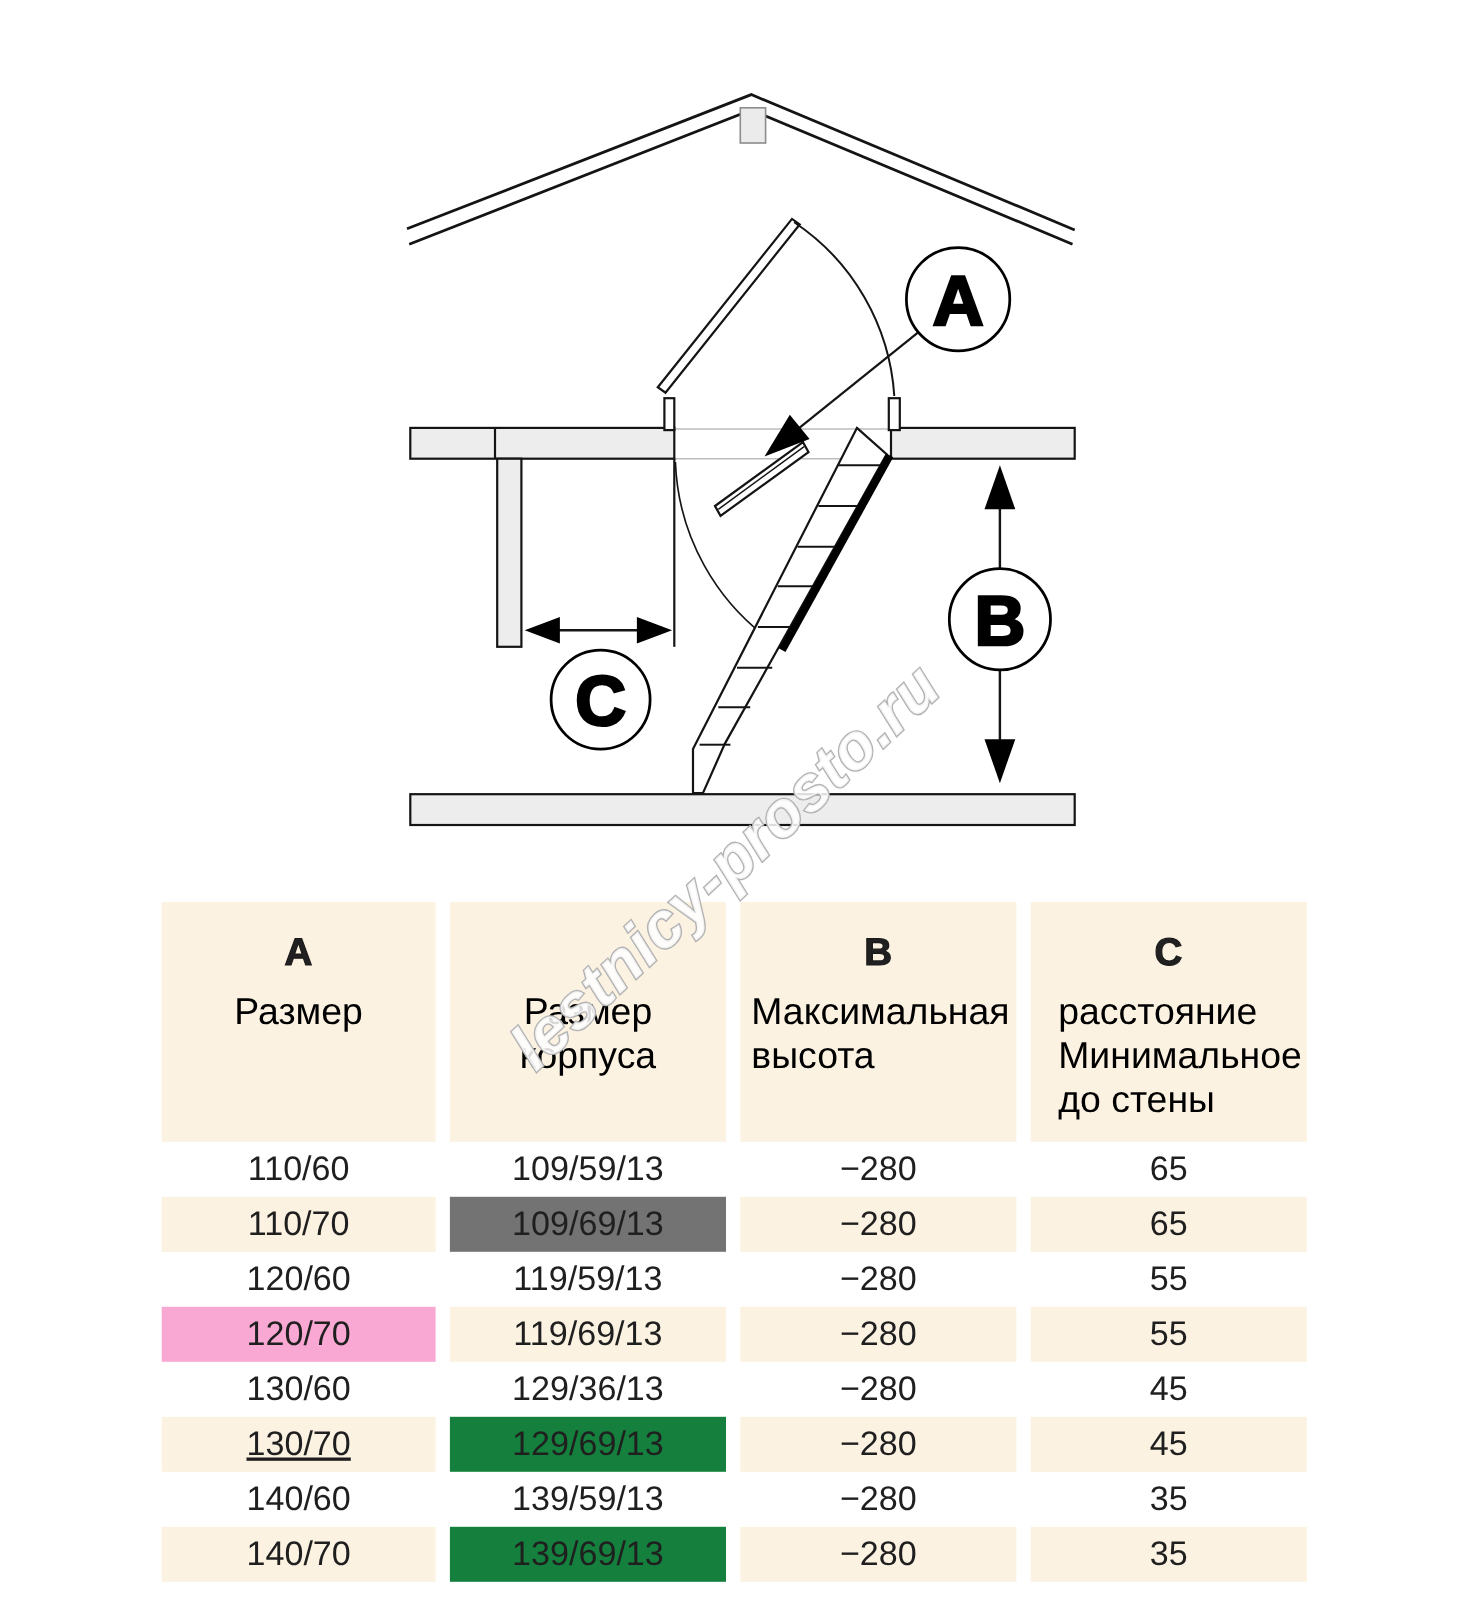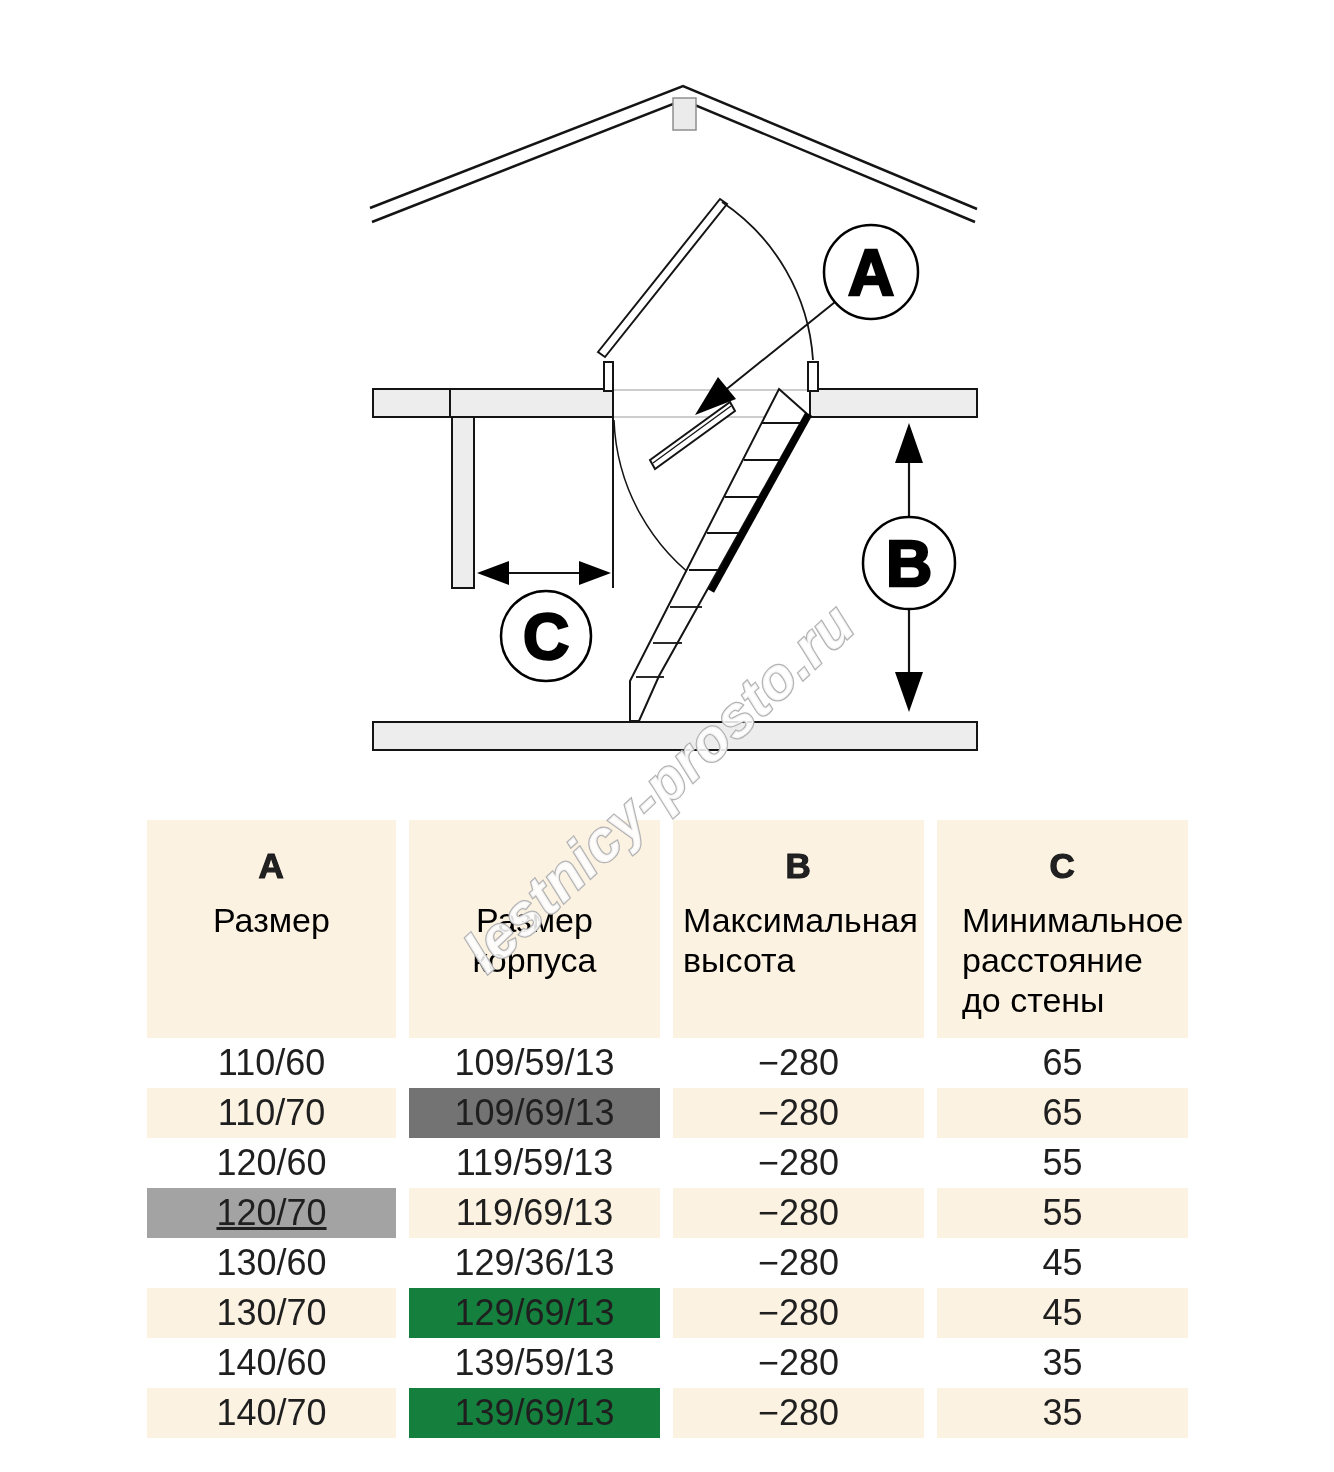--- a/index.html
+++ b/index.html
@@ -12,21 +12,21 @@
   .hcell{height:218px;box-sizing:border-box;padding-top:26px;text-align:center;}
   .hletter{font-size:35px;font-weight:bold;line-height:40px;height:40px;margin-bottom:14px;
            -webkit-text-stroke:1.1px #1a1a1a;letter-spacing:.5px;}
   .htitle{font-size:34px;line-height:40px;font-weight:400;color:#000000;}
   .hcell.left{text-align:left;padding-left:10px;}
   .hcell.left4{text-align:left;padding-left:25px;}
   .hcell.left .hletter,.hcell.left4 .hletter{text-align:center;padding-left:0;margin-left:-10px;}
   .hcell.left4 .hletter{margin-left:-25px;}
   .htitle div{white-space:nowrap;}
   .dcell{height:50px;display:flex;align-items:center;justify-content:center;
-         font-size:36px;color:#1f1f1f;}
+         font-size:31px;color:#1f1f1f;}
   
   .wm{position:absolute;left:0;top:0;pointer-events:none;}
 </style>
 </head>
 <body>
 
 <div class="stage">
 
   <svg class="diagram-svg" width="1334" height="800" viewBox="0 0 1334 800">
 
@@ -119,47 +119,47 @@
     <div class="hcell left" style="background: rgb(252, 242, 226);">
       <div class="hletter">B</div>
       <div class="htitle">
         <div>Максимальная</div>
         <div>высота</div>
       </div>
     </div>
     <div class="hcell left4" style="background: rgb(252, 242, 226);">
       <div class="hletter">C</div>
       <div class="htitle">
+        <div>расстояние</div>
         <div>Минимальное</div>
-        <div>расстояние</div>
         <div>до стены</div>
       </div>
     </div>
 
   <div class="dcell">110/60</div>
       <div class="dcell">109/59/13</div>
       <div class="dcell">−280</div>
       <div class="dcell">65</div>
       <div class="dcell" style="background: rgb(252, 242, 226);">110/70</div>
       <div class="dcell" style="background: #737373;">109/69/13</div>
       <div class="dcell" style="background: rgb(252, 242, 226);">−280</div>
       <div class="dcell" style="background: rgb(252, 242, 226);">65</div>
       <div class="dcell">120/60</div>
       <div class="dcell">119/59/13</div>
       <div class="dcell">−280</div>
       <div class="dcell">55</div>
-      <div class="dcell" style="background: #a3a3a3; text-decoration: underline;">120/70</div>
+      <div class="dcell" style="background: #f9a8d4;">120/70</div>
       <div class="dcell" style="background: rgb(252, 242, 226);">119/69/13</div>
       <div class="dcell" style="background: rgb(252, 242, 226);">−280</div>
       <div class="dcell" style="background: rgb(252, 242, 226);">55</div>
       <div class="dcell">130/60</div>
       <div class="dcell">129/36/13</div>
       <div class="dcell">−280</div>
       <div class="dcell">45</div>
-      <div class="dcell" style="background: rgb(252, 242, 226);">130/70</div>
+      <div class="dcell" style="background: rgb(252, 242, 226); text-decoration: underline;">130/70</div>
       <div class="dcell" style="background: #15803d; text-align: center;">129/69/13</div>
       <div class="dcell" style="background: rgb(252, 242, 226);">−280</div>
       <div class="dcell" style="background: rgb(252, 242, 226);">45</div>
       <div class="dcell">140/60</div>
       <div class="dcell">139/59/13</div>
       <div class="dcell">−280</div>
       <div class="dcell">35</div>
       <div class="dcell" style="background: rgb(252, 242, 226);">140/70</div>
       <div class="dcell" style="background: #15803d;">139/69/13</div>
       <div class="dcell" style="background: rgb(252, 242, 226);">−280</div>

